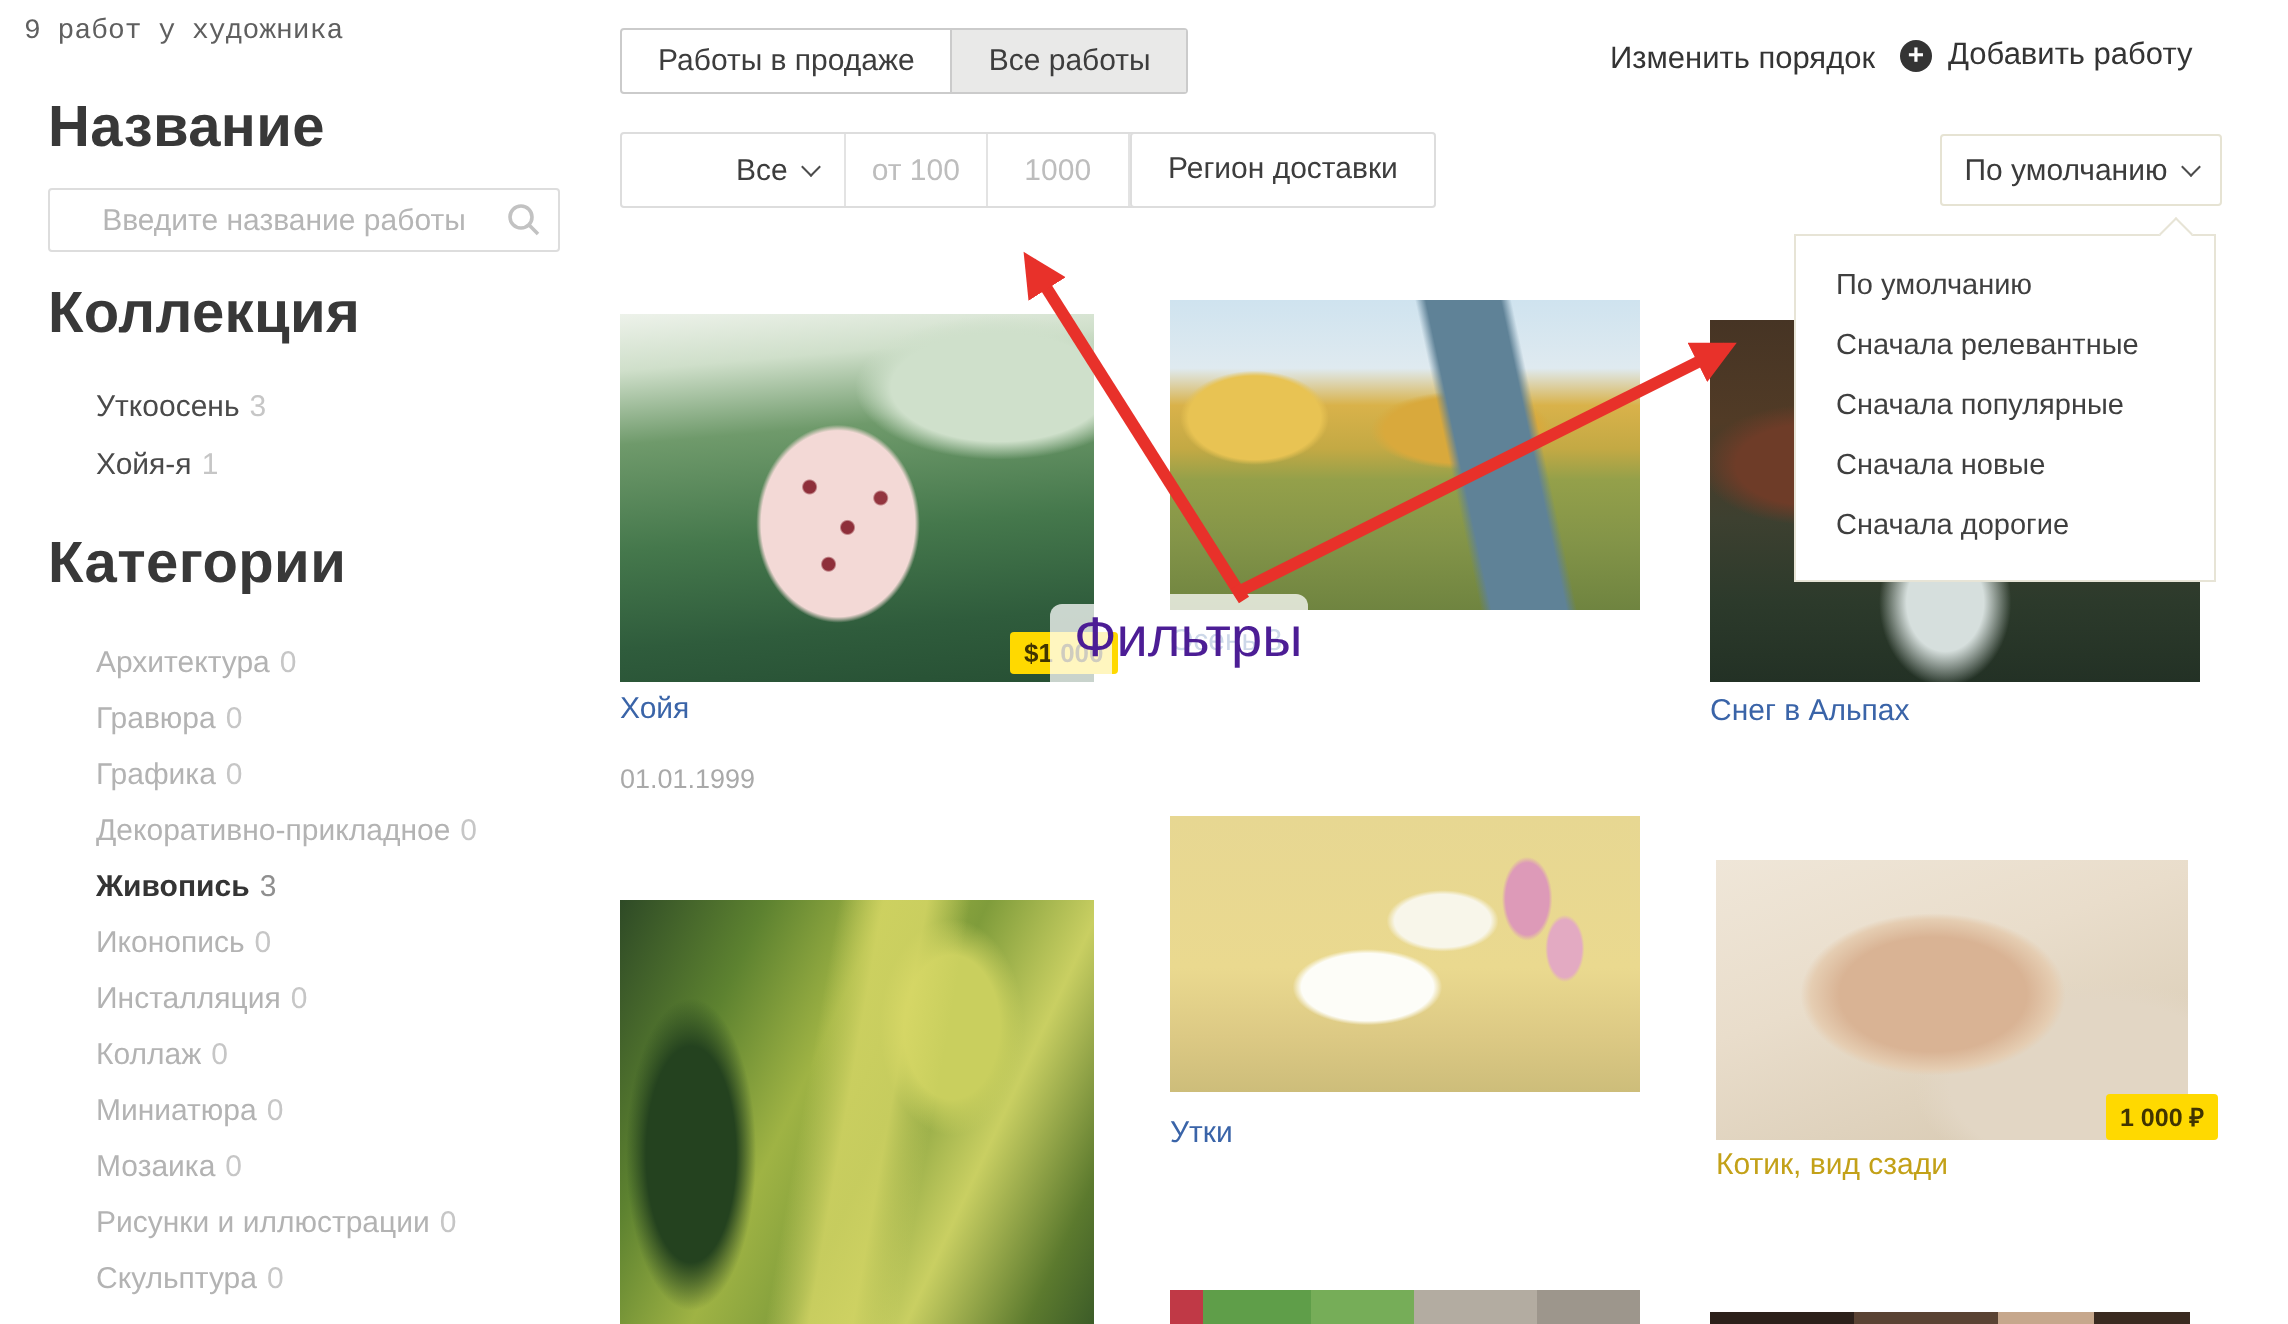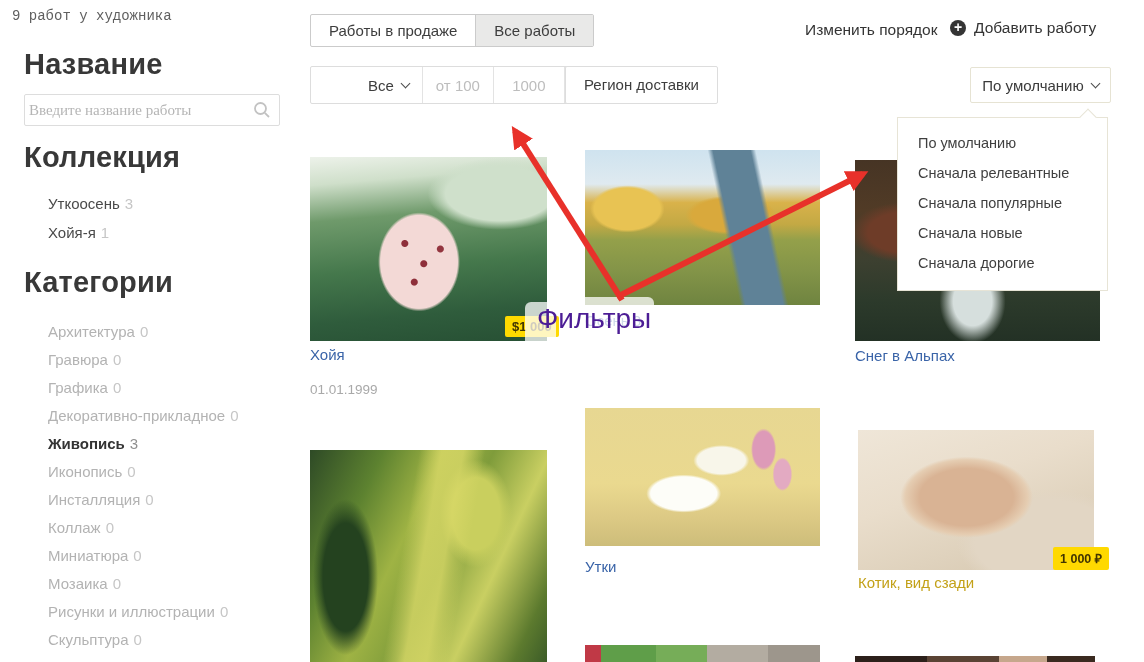--- a/index.html
+++ b/index.html
@@ -14,21 +14,21 @@
   
   .works-count { left:12px; top:8px; font-size:14px; color:#5f5f5f;font-family:Liberation Mono, monospace; }
   .side-heading { left:24px; font-size:29px; font-weight:600; color:#383838; letter-spacing:.2px; }
   .h-name { top:48px; }
   .h-coll { top:141px; }
   .h-cat  { top:266px; }
 
   .search-wrap { left:24px; top:94px; width:256px; height:32px; }
   .search-wrap input {
     width:100%; height:100%; border:1px solid #ddd; border-radius:2px;
-    padding:0 34px 0 4px; font-family:Liberation Serif, serif; font-size:15px; color:#444; outline:none;
+    padding:0 34px 0 14px; font-family:Liberation Sans, sans-serif; font-size:15px; color:#444; outline:none;text-align:center;
   }
   .search-wrap input::placeholder { color:#b5b5b5; }
   .search-ic { position:absolute; right:9px; top:7px; }
 
   .coll-list { left:48px; top:189px; }
   .coll-item { height:29px; line-height:29px; font-size:15px; color:#4a4a4a; cursor:pointer; }
   .cat-list { left:48px; top:318px; }
   .cat-item { height:28px; line-height:28px; font-size:15px; color:#b3b3b3; cursor:pointer; white-space:nowrap; }
   .cat-item.active { color:#343434; font-weight:600; }
   .count { color:#c6c6c6; margin-left:5px; font-weight:400; }

